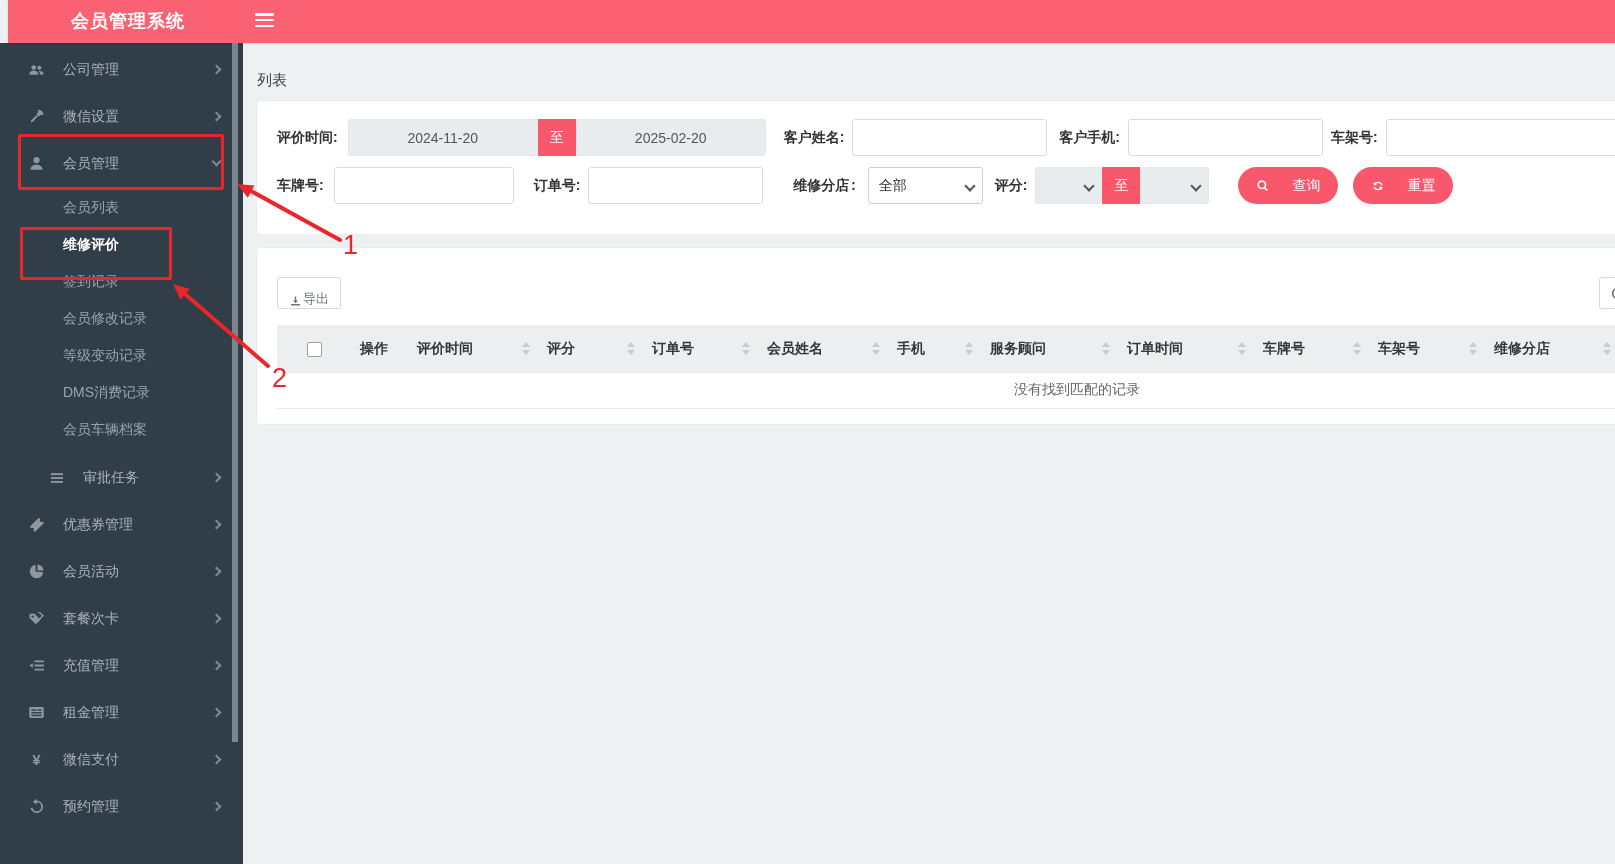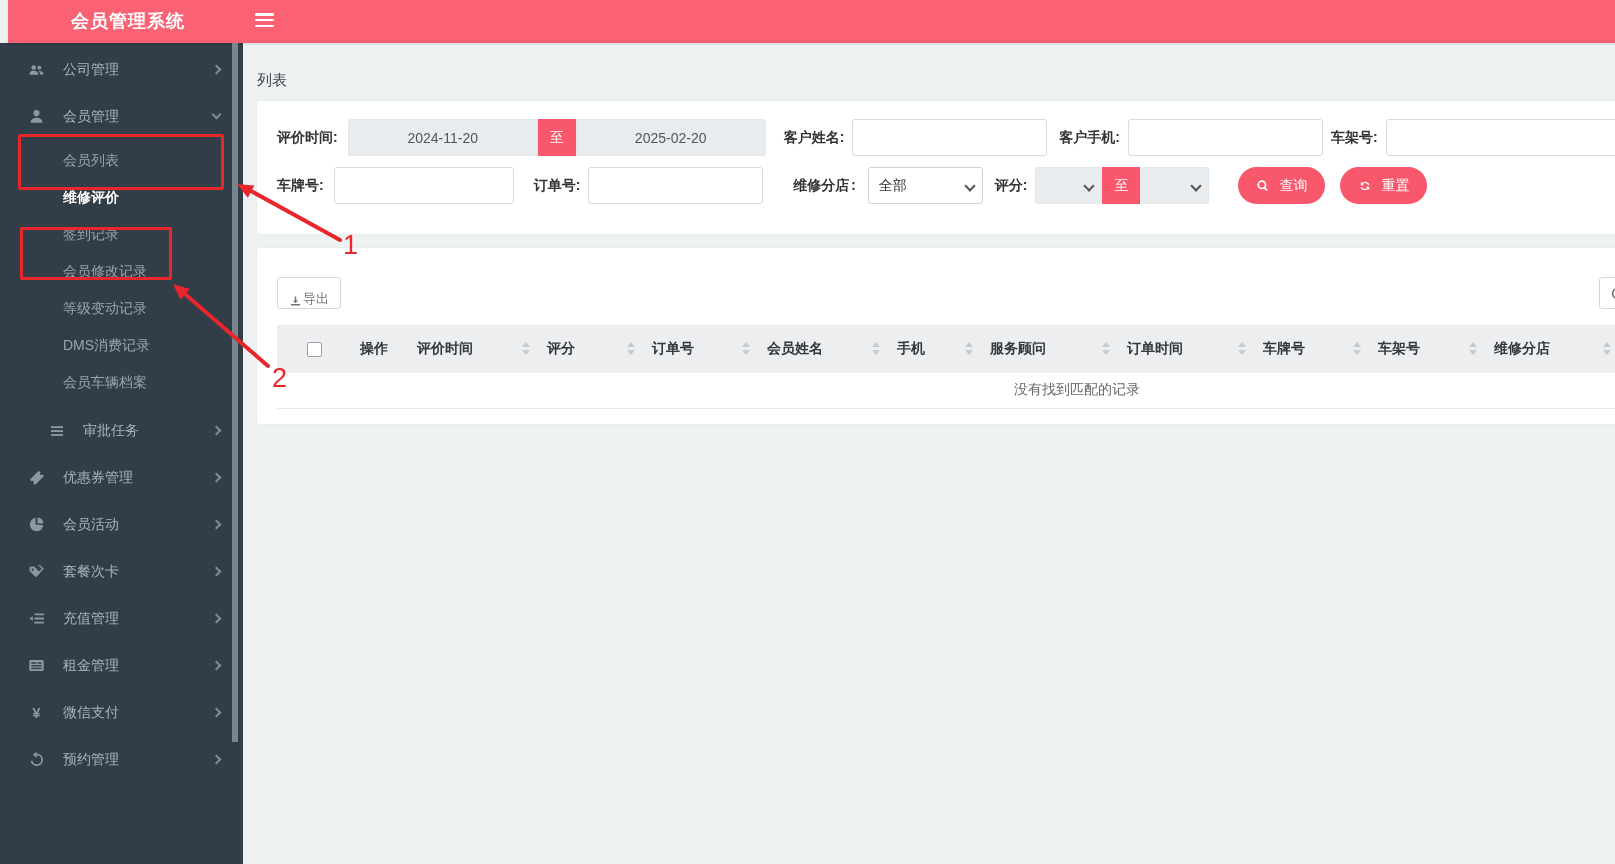--- a/index.html
+++ b/index.html
@@ -36,21 +36,21 @@
   .frow { display:flex; align-items:center; height:37px; }
   .frow + .frow { margin-top:11px; }
   .flabel { font-weight:bold; color:#333; font-size:14px; white-space:nowrap; }
   .txt { height:37px; border:1px solid #d8dcdf; border-radius:3px; padding:15px 8px; font-size:14px; color:#333; background:#fff; outline:none; font-family:inherit; }
   .date-input { background:#e9ecef; border-color:#e3e7ea; text-align:center; color:#555; width:190px; border-radius:3px 0 0 3px; }
   .date-input.second { border-radius:0 3px 3px 0; }
   .to-chip { width:38px; height:37px; background:#f8576c; color:#fff; display:flex; align-items:center; justify-content:center; font-size:14px; flex:none; }
   .select { position:relative; height:37px; border:1px solid #ccd1d5; border-radius:3px; background:#fff; display:flex; align-items:center; padding:0 24px 0 10px; font-size:14px; color:#333; cursor:pointer; }
   .select.gray { background:#e9ecef; border-color:#e3e7ea; }
   .select .chev-dn { position:absolute; right:8px; top:50%; margin-top:-4px; width:8px; height:8px; border-left:2px solid #555; border-bottom:2px solid #555; transform:rotate(-45deg); }
-  .btn-pill { height:37px; border:none; border-radius:19px; background:#f8576c; color:#fff; font-size:14px; display:inline-flex; align-items:center; gap:9px; padding:0 18px; cursor:pointer; font-family:inherit; }
+  .btn-pill { height:37px; border:none; border-radius:19px; background:#f8576c; color:#fff; font-size:14px; display:inline-flex; align-items:center; gap:22px; padding:0 18px; cursor:pointer; font-family:inherit; }
 
   .btn-export { height:32px; border:1px solid #d5d9dc; border-radius:3px; background:#fff; color:#707579; font-size:13px; display:inline-flex; align-items:flex-end; gap:1px; padding:0 11px; cursor:pointer; font-family:inherit; }
   .right-tools { position:absolute; left:1342px; top:29px; display:flex; gap:6px; }
   .btn-tool { height:32px; width:64px; border:1px solid #d5d9dc; border-radius:3px; background:#fff; display:inline-flex; align-items:center; justify-content:flex-start; padding:0 10px; cursor:pointer; color:#6b7075; }
 
   table.grid { width:1600px; border-collapse:collapse; table-layout:fixed; margin-top:13px; }
   table.grid thead tr { background:#eceef0; height:48px; }
   table.grid th { font-size:14px; font-weight:bold; color:#32383e; text-align:left; padding:0 20px 0 8px; position:relative; }
   table.grid th.chk-col { text-align:center; padding:0; }
   .checkbox { display:inline-block; width:15px; height:15px; border:1px solid #9aa0a6; border-radius:2px; background:#fff; vertical-align:middle; cursor:pointer; }
@@ -82,20 +82,33 @@
   <div class="nav-item">
     <span class="nav-ico">
       <svg width="17" height="17" viewBox="0 0 16 16" fill="currentColor">
           <path d="M5.4 3.9a2.2 2.2 0 1 0 .001 4.4 2.2 2.2 0 0 0-.001-4.4zm5.3.5a1.9 1.9 0 1 0 0 3.8 1.9 1.9 0 0 0 0-3.8zM1.3 12.3c0-2.1 1.9-3.3 4.1-3.3s4.1 1.2 4.1 3.3v.6H1.3zm9.5-3c1.9.1 3.9 1.1 3.9 2.9v.4h-3.4c0-1.3-.6-2.5-1.5-3.2z"></path>
         </svg>
     </span>
     <span class="nav-label">公司管理</span>
     <span class="chev"></span>
   </div>
 
+  <div class="nav-item">
+    <span class="nav-ico">
+      <svg width="17" height="17" viewBox="0 0 16 16" fill="currentColor">
+          <g transform="rotate(45 8 8)">
+            <rect x="6.3" y="1" width="3.4" height="5.6" rx="0.6"></rect>
+            <rect x="4.8" y="1.4" width="6.4" height="2" rx="0.7"></rect>
+            <rect x="7.1" y="6.8" width="1.8" height="8.4" rx="0.9"></rect>
+          </g>
+        </svg>
+    </span>
+    <span class="nav-label">微信设置</span>
+    <span class="chev"></span>
+  </div>
 
   <div class="nav-item">
     <span class="nav-ico">
       <svg width="17" height="17" viewBox="0 0 16 16" fill="currentColor">
           <circle cx="8" cy="4.8" r="2.9"></circle>
           <path d="M2.4 13.8c0-3 2.5-4.6 5.6-4.6s5.6 1.6 5.6 4.6z"></path>
         </svg>
     </span>
     <span class="nav-label">会员管理</span>
     <span class="chev down"></span>

